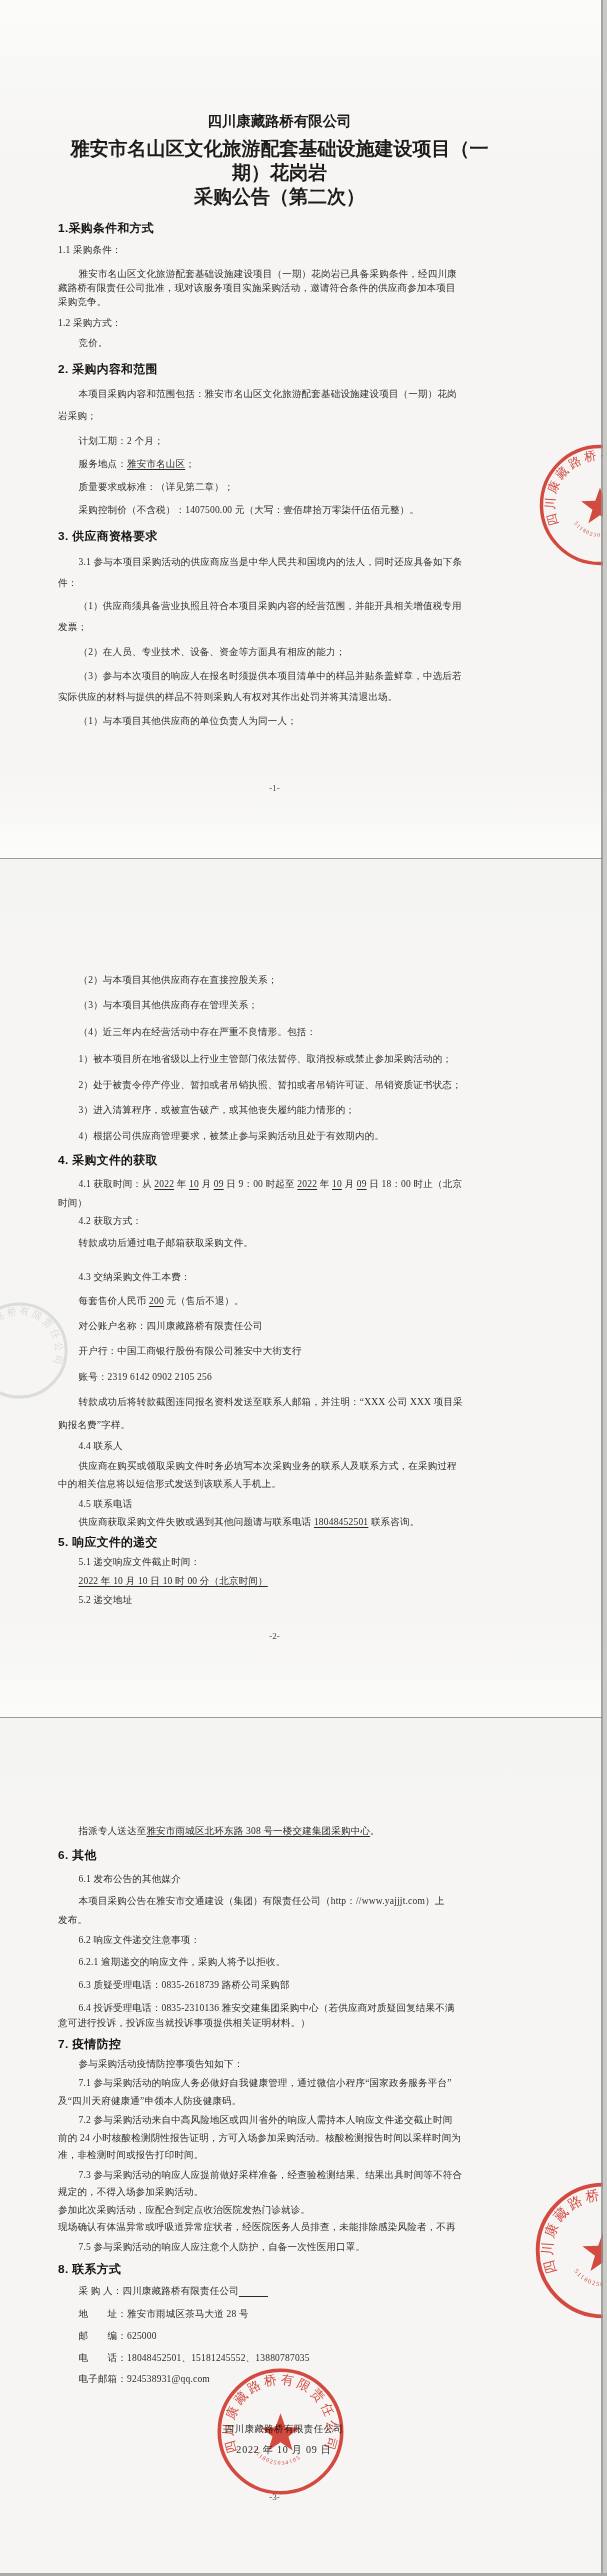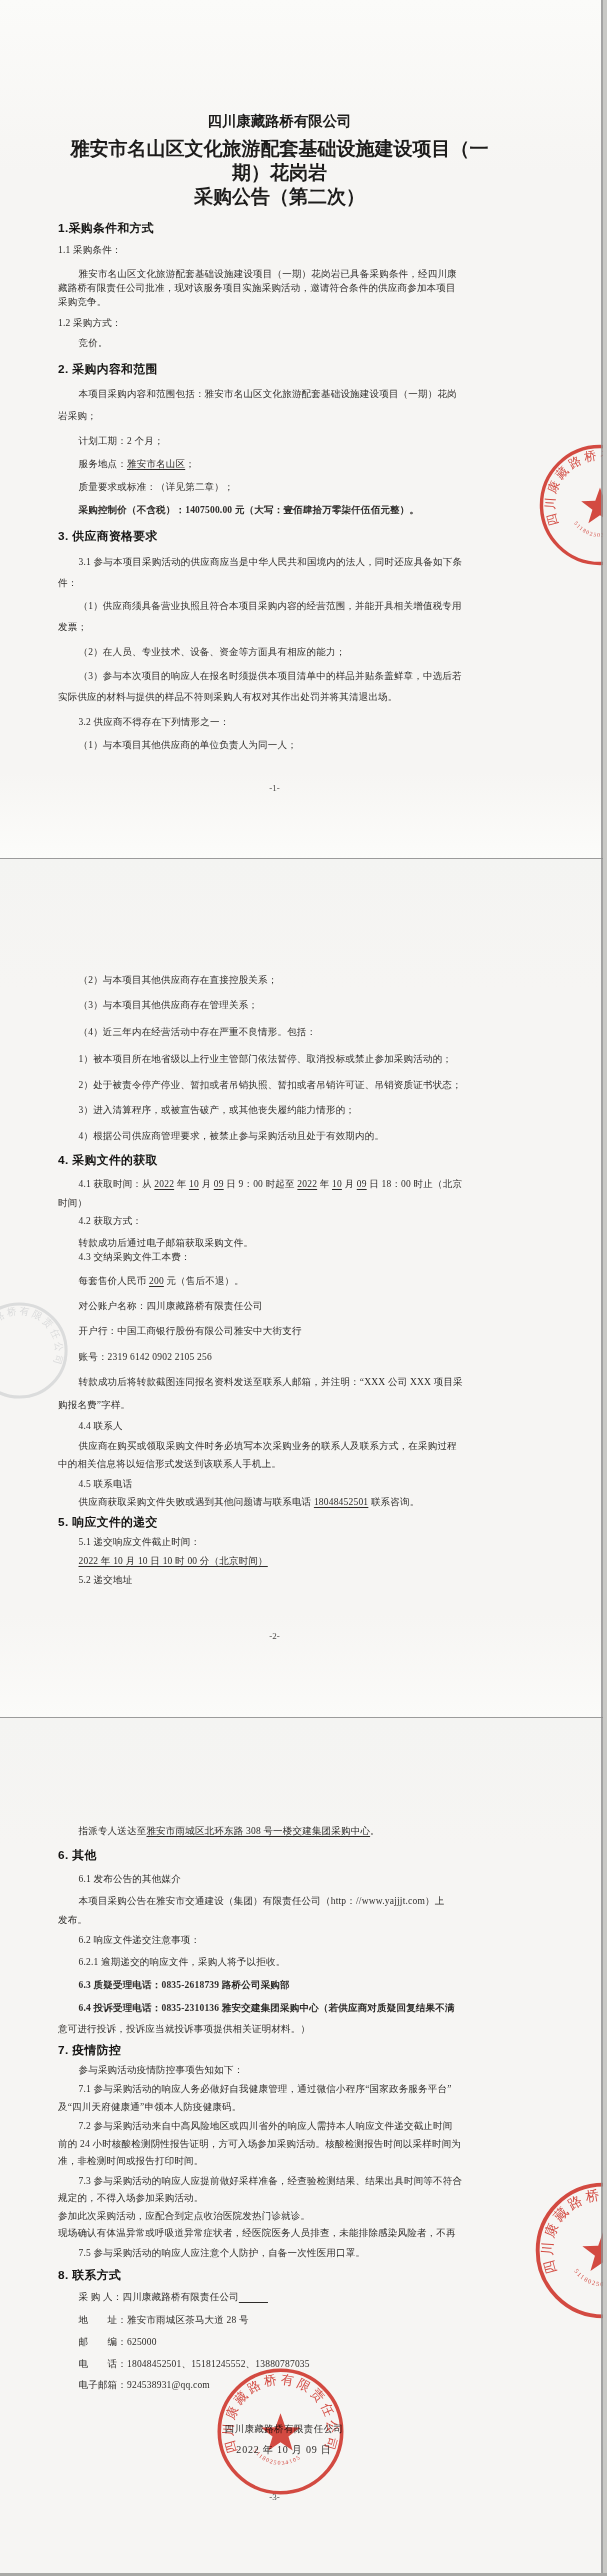--- a/index.html
+++ b/index.html
@@ -12,21 +12,21 @@
   .page-1{height:858px;padding-top:111px;background:linear-gradient(#fbfbf9, #f6f5f3 20%, #f6f5f3 90%, #fcfcfa);}
   .page-2{height:859px;padding-top:114px;border-top:0.8px solid #9b9b9b;background:linear-gradient(#f4f4f2, #f6f5f3 15%, #f6f5f3 88%, #fbfbf9);}
   .page-3{height:858px;padding-top:106px;border-top:0.8px solid #9b9b9b;background:linear-gradient(#f4f4f2, #f6f5f3 15%, #f6f5f3);}
   .title{font-family:"Liberation Sans",sans-serif;font-weight:bold;text-align:center;color:#1d1c1b;}
   .t1{font-size:14.4px;line-height:21px;}
   .t2{font-size:19px;line-height:24px;}
   .t2.first{margin-top:4.6px;}
   .body-col{position:relative;}
   .ln{font-size:9.5px;line-height:14.4px;margin-top:0;letter-spacing:0.2px;}
   .ln.ind{text-indent:20.5px;}
-  .ln.bold{font-weight:bold;}
+  .ln.bold{font-weight:normal;}
   .ln u{text-underline-offset:2.3px;text-decoration-thickness:0.8px;}
   .h1c{font-family:"Liberation Sans",sans-serif;font-weight:bold;font-size:11.8px;line-height:18px;color:#161514;letter-spacing:0.4px;}
   .pageno{position:absolute;left:244px;width:61px;text-align:center;font-size:9px;color:#4a4846;}
   .page-1 .pageno{bottom:65px;}
   .page-2 .pageno{bottom:76px;}
   .page-3 .pageno{bottom:73px;}
   .seal{position:absolute;mix-blend-mode:multiply;opacity:.88;}
   .seal-a{left:524px;top:429px;}
   .seal-b{left:-41px;top:1290px;opacity:.28;}
   .seal-c{left:518px;top:2165px;}
@@ -63,41 +63,40 @@
         <div class="ln ind" style="margin-top: 8.3px;"><span>质量要求或标准：（详见第二章）；</span></div>
         <div class="ln ind bold" style="margin-top: 9px;"><span>采购控制价（不含税）：1407500.00 元（大写：壹佰肆拾万零柒仟伍佰元整）。</span></div>
         <div class="h1c ln" style="margin-top: 9px;"><span>3. 供应商资格要求</span></div>
         <div class="ln ind" style="margin-top: 10px;"><span>3.1 参与本项目采购活动的供应商应当是中华人民共和国境内的法人，同时还应具备如下条</span></div>
         <div class="ln" style="margin-top: 6.8px;"><span>件：</span></div>
         <div class="ln ind" style="margin-top: 9px;"><span>（1）供应商须具备营业执照且符合本项目采购内容的经营范围，并能开具相关增值税专用</span></div>
         <div class="ln" style="margin-top: 6.8px;"><span>发票；</span></div>
         <div class="ln ind" style="margin-top: 10px;"><span>（2）在人员、专业技术、设备、资金等方面具有相应的能力；</span></div>
         <div class="ln ind" style="margin-top: 10px;"><span>（3）参与本次项目的响应人在报名时须提供本项目清单中的样品并贴条盖鲜章，中选后若</span></div>
         <div class="ln" style="margin-top: 6.8px;"><span>实际供应的材料与提供的样品不符则采购人有权对其作出处罚并将其清退出场。</span></div>
-        <div class="ln ind" style="margin-top: 10px;"><span>3.2 供应商不得存在下列情形之一：</span></div>
         <div class="ln ind" style="margin-top: 9px;"><span>（1）与本项目其他供应商的单位负责人为同一人；</span></div>
       </div>
     <div class="pageno">-1-</div>
   </section>
 
   <section class="page page-2">
     <div class="body-col">
         <div class="ln ind"><span>（2）与本项目其他供应商存在直接控股关系；</span></div>
         <div class="ln ind" style="margin-top: 10.6px;"><span>（3）与本项目其他供应商存在管理关系；</span></div>
         <div class="ln ind" style="margin-top: 13px;"><span>（4）近三年内在经营活动中存在严重不良情形。包括：</span></div>
         <div class="ln ind" style="margin-top: 12px;"><span>1）被本项目所在地省级以上行业主管部门依法暂停、取消投标或禁止参加采购活动的；</span></div>
         <div class="ln ind" style="margin-top: 12px;"><span>2）处于被责令停产停业、暂扣或者吊销执照、暂扣或者吊销许可证、吊销资质证书状态；</span></div>
         <div class="ln ind" style="margin-top: 10.6px;"><span>3）进入清算程序，或被宣告破产，或其他丧失履约能力情形的；</span></div>
         <div class="ln ind" style="margin-top: 11.4px;"><span>4）根据公司供应商管理要求，被禁止参与采购活动且处于有效期内的。</span></div>
         <div class="h1c ln" style="margin-top: 7.6px;"><span>4. 采购文件的获取</span></div>
         <div class="ln ind" style="margin-top: 7.6px;"><span>4.1 获取时间：从 </span><u>2022</u><span> 年 </span><u>10</u><span> 月 </span><u>09</u><span> 日 9：00 时起至 </span><u>2022</u><span> 年 </span><u>10</u><span> 月 </span><u>09</u><span> 日 18：00 时止（北京</span></div>
         <div class="ln" style="margin-top: 5.3px;"><span>时间）</span></div>
         <div class="ln ind" style="margin-top: 3px;"><span>4.2 获取方式：</span></div>
         <div class="ln ind" style="margin-top: 7.6px;"><span>转款成功后通过电子邮箱获取采购文件。</span></div>
-        <div class="ln ind" style="margin-top: 0;"><span>4.3 交纳采购文件工本费：</span></div>
+        <div class="ln ind" style="margin-top: 20px;"><span>4.3 交纳采购文件工本费：</span></div>
         <div class="ln ind" style="margin-top: 9px;"><span>每套售价人民币 </span><u>200</u><span> 元（售后不退）。</span></div>
         <div class="ln ind" style="margin-top: 10.6px;"><span>对公账户名称：四川康藏路桥有限责任公司</span></div>
         <div class="ln ind" style="margin-top: 11.4px;"><span>开户行：中国工商银行股份有限公司雅安中大街支行</span></div>
         <div class="ln ind" style="margin-top: 11.4px;"><span>账号：2319 6142 0902 2105 256</span></div>
         <div class="ln ind" style="margin-top: 10.6px;"><span>转款成功后将转款截图连同报名资料发送至联系人邮箱，并注明：“XXX 公司 XXX 项目采</span></div>
         <div class="ln" style="margin-top: 8.3px;"><span>购报名费”字样。</span></div>
         <div class="ln ind" style="margin-top: 6.8px;"><span>4.4 联系人</span></div>
         <div class="ln ind" style="margin-top: 6px;"><span>供应商在购买或领取采购文件时务必填写本次采购业务的联系人及联系方式，在采购过程</span></div>
         <div class="ln" style="margin-top: 3px;"><span>中的相关信息将以短信形式发送到该联系人手机上。</span></div>
         <div class="ln ind" style="margin-top: 5.3px;"><span>4.5 联系电话</span></div>
@@ -114,21 +113,21 @@
     <div class="body-col">
         <div class="ln ind"><span>指派专人送达至</span><u>雅安市雨城区北环东路 308 号一楼交建集团采购中心</u><span>。</span></div>
         <div class="h1c ln" style="margin-top: 7.6px;"><span>6. 其他</span></div>
         <div class="ln ind" style="margin-top: 7.6px;"><span>6.1 发布公告的其他媒介</span></div>
         <div class="ln ind" style="margin-top: 7.6px;"><span>本项目采购公告在雅安市交通建设（集团）有限责任公司（http：//www.yajjjt.com）上</span></div>
         <div class="ln" style="margin-top: 4.6px;"><span>发布。</span></div>
         <div class="ln ind" style="margin-top: 6px;"><span>6.2 响应文件递交注意事项：</span></div>
         <div class="ln ind" style="margin-top: 7.6px;"><span>6.2.1 逾期递交的响应文件，采购人将予以拒收。</span></div>
         <div class="ln ind bold" style="margin-top: 8.3px;"><span>6.3 质疑受理电话：0835-2618739 路桥公司采购部</span></div>
         <div class="ln ind bold" style="margin-top: 9px;"><span>6.4 投诉受理电话：0835-2310136 雅安交建集团采购中心（若供应商对质疑回复结果不满</span></div>
-        <div class="ln" style="margin-top: 6px;"><span>意可进行投诉，投诉应当就投诉事项提供相关证明材料。）</span></div>
+        <div class="ln" style=""><span>意可进行投诉，投诉应当就投诉事项提供相关证明材料。）</span></div>
         <div class="h1c ln" style="margin-top: 4.6px;"><span>7. 疫情防控</span></div>
         <div class="ln ind" style="margin-top: 4.6px;"><span>参与采购活动疫情防控事项告知如下：</span></div>
         <div class="ln ind" style="margin-top: 4.6px;"><span>7.1 参与采购活动的响应人务必做好自我健康管理，通过微信小程序“国家政务服务平台”</span></div>
         <div class="ln" style="margin-top: 3px;"><span>及“四川天府健康通”申领本人防疫健康码。</span></div>
         <div class="ln ind" style="margin-top: 5.3px;"><span>7.2 参与采购活动来自中高风险地区或四川省外的响应人需持本人响应文件递交截止时间</span></div>
         <div class="ln" style="margin-top: 3px;"><span>前的 24 小时核酸检测阴性报告证明，方可入场参加采购活动。核酸检测报告时间以采样时间为</span></div>
         <div class="ln" style="margin-top: 3px;"><span>准，非检测时间或报告打印时间。</span></div>
         <div class="ln ind" style="margin-top: 5.3px;"><span>7.3 参与采购活动的响应人应提前做好采样准备，经查验检测结果、结果出具时间等不符合</span></div>
         <div class="ln" style="margin-top: 3px;"><span>规定的，不得入场参加采购活动。</span></div>
         <div class="ln" style="margin-top: 3px;"><span>参加此次采购活动，应配合到定点收治医院发热门诊就诊。</span></div>

